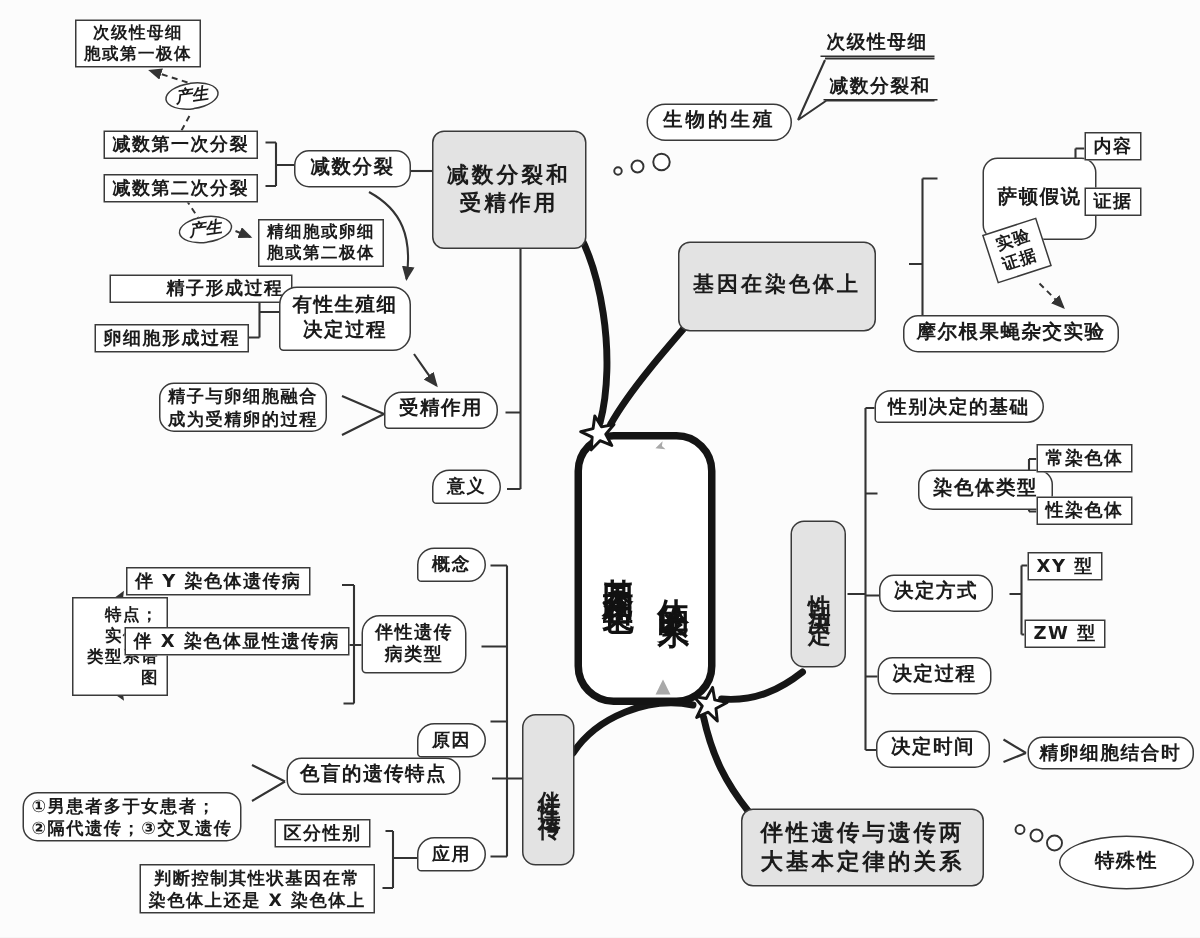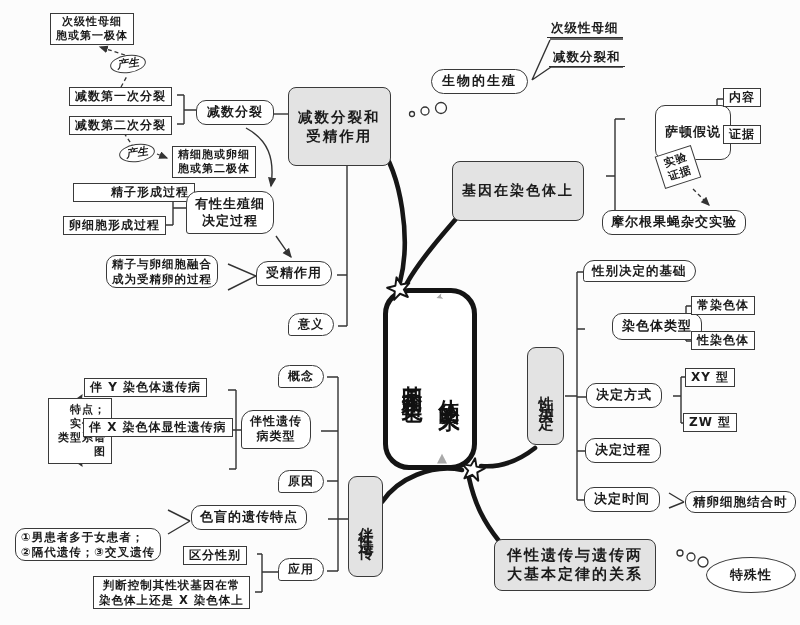--- a/index.html
+++ b/index.html
@@ -148,21 +148,21 @@
   <div class="node round" style="left:685px;top:491px;font-size:12.5px;padding:2px 7px;">精卵细胞结合时</div>
 
   <div class="node grey" style="left:494px;top:539px;font-size:15px;padding:6px 12px;">伴性遗传与遗传两
 大基本定律的关系</div>
   <div class="node ellipse mid" style="left:706px;top:557px;width:90px;height:36px;">特殊性</div>
 
   <div class="node grey vert" style="left:348px;top:476px;width:35px;height:101px;padding:4px 2px;">伴性遗传</div>
   <div class="node round2" style="left:278px;top:365px;padding:3px 9px;">概念</div>
   <div class="node round2" style="left:241px;top:410px;padding:3px 8px;">伴性遗传
 病类型</div>
-  <div class="node round2" style="left:278px;top:470px;padding:3px 9px;">原因</div>
+  <div class="node round2" style="left:278px;top:482px;padding:3px 9px;">原因</div>
   <div class="node round" style="left:191px;top:505px;font-size:13px;padding:3px 8px;">色盲的遗传特点</div>
   <div class="node round2" style="left:278px;top:558px;padding:3px 9px;">应用</div>
 
   <div class="node small" style="left:8px;top:398px;width:64px;text-align:right;padding:4px 5px;margin-left:40px;">特点；
 实例；
 类型系谱图</div>
   <div class="node" style="left:84px;top:378px;">伴 Y 染色体遗传病</div>
   <div class="node" style="left:83px;top:418px;">伴 X 染色体显性遗传病</div>
   <div class="node round" style="left:15px;top:501px;font-size:11.5px;text-align:left;margin-top:27px;">①男患者多于女患者；
 ②隔代遗传；③交叉遗传</div>

